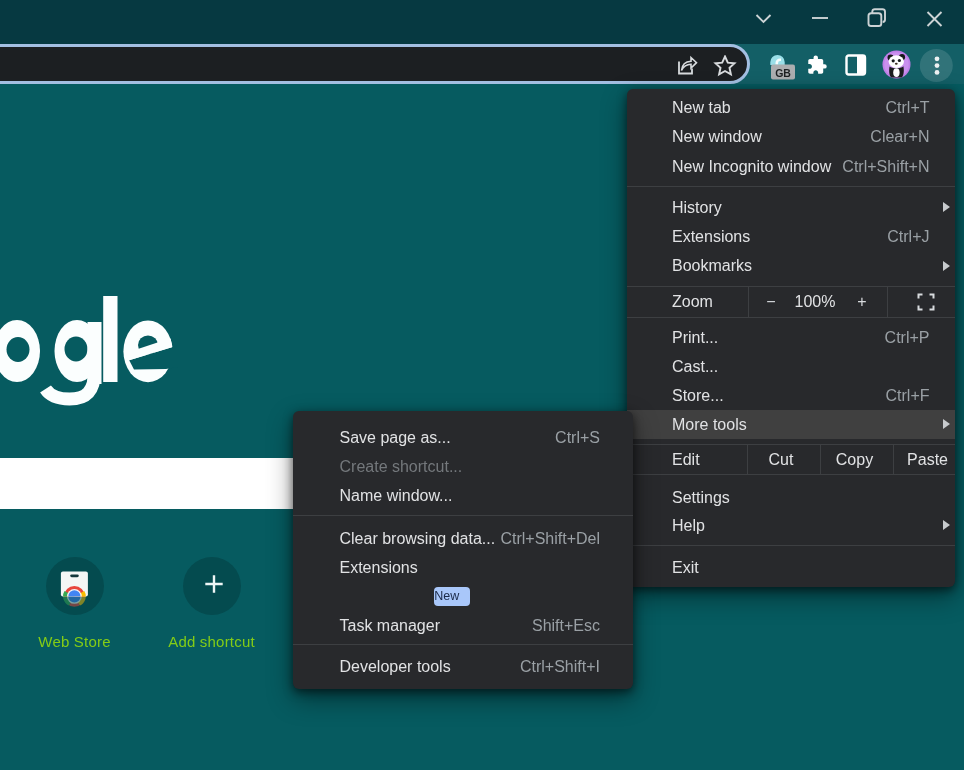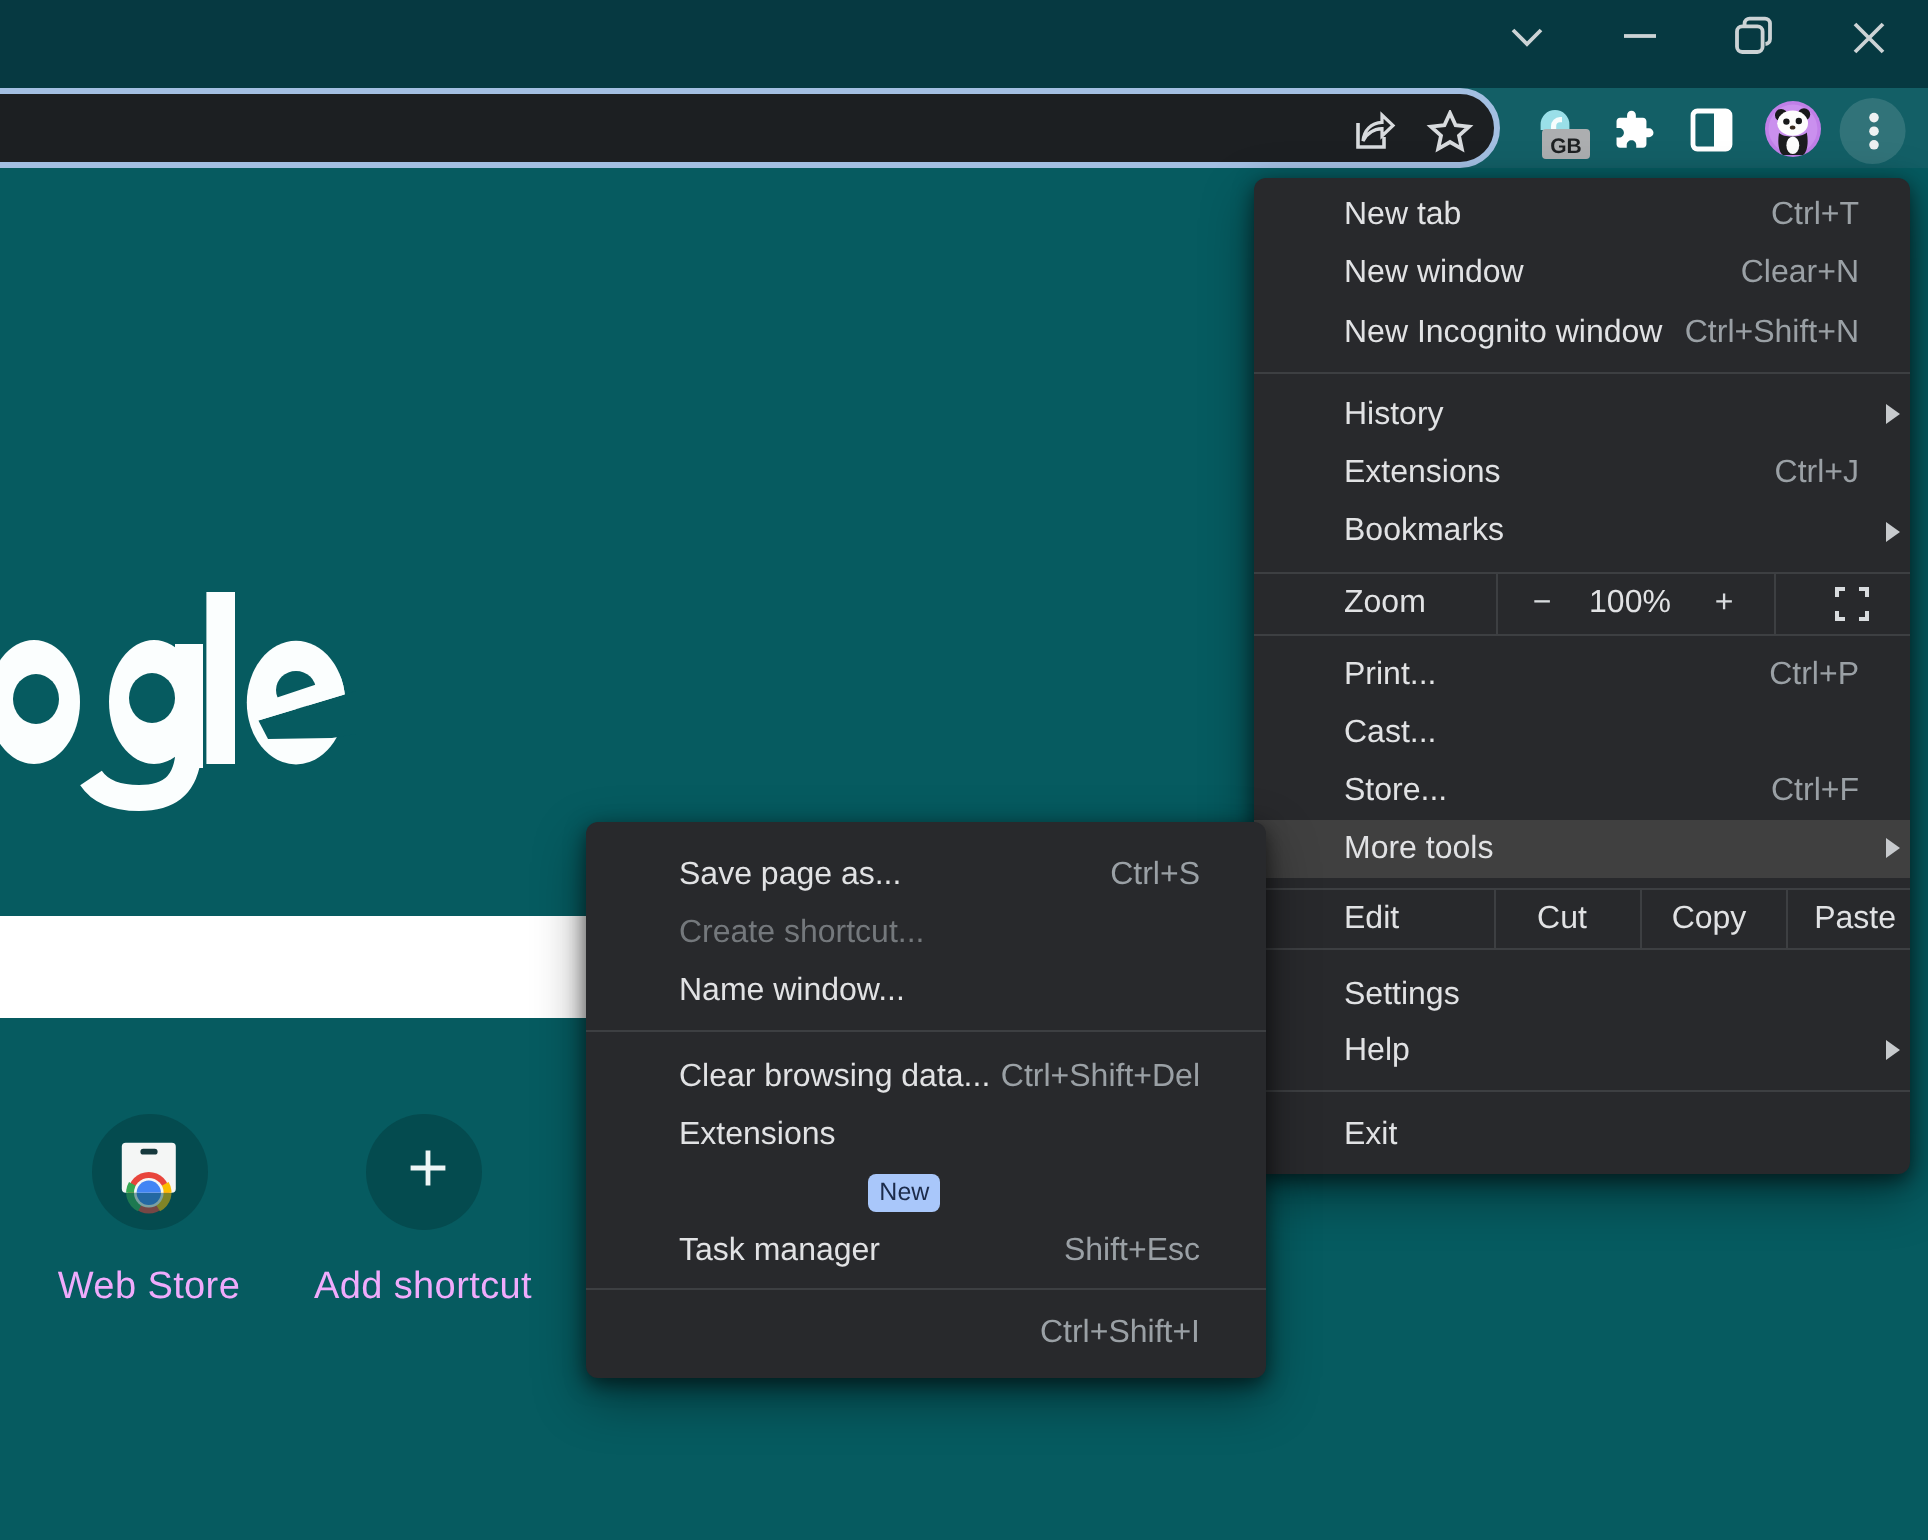--- a/index.html
+++ b/index.html
@@ -23,25 +23,25 @@
   #submenu .mi .lb{left:46.5px;}
   #submenu .mi .sc{right:33px;}
   .sep{position:absolute;left:0;width:100%;height:1px;background:#3d3f42;}
   .arr{position:absolute;right:5px;top:9.5px;width:0;height:0;
        border-left:7px solid #c7cacd;border-top:5px solid transparent;
        border-bottom:5px solid transparent;}
   .vdiv{position:absolute;width:1px;background:#3d3f42;}
   .hl{background:#404040;}
   .dis{color:#74787c;}
   .badge{position:absolute;background:#a9c7fa;color:#1c2b4a;border-radius:4px;
-         font-size:12.5px;line-height:18.5px;height:18.5px;text-align:center;}
+         font-size:12.5px;line-height:18.5px;height:18.5px;text-align:left;}
   
   #searchbar{left:0;top:458px;width:300px;height:50.5px;background:#ffffff;}
   .shortcut-circle{width:58px;height:58px;border-radius:50%;background:rgba(0,16,20,0.22);}
-  .sc-label{position:absolute;color:#f0abfc;font-size:19px;letter-spacing:0.2px;text-align:center;width:140px;}
+  .sc-label{position:absolute;color:#84cc16;font-size:15px;letter-spacing:0.2px;text-align:center;width:140px;}
 </style>
 </head>
 <body>
 <div class="abs" id="titlebar"></div>
 <div class="abs" id="toolbar"></div>
 
 <svg class="abs" style="left:745px;top:0;" width="219" height="44" viewBox="0 0 219 44">
   <g stroke="#ccd3d5" stroke-width="1.9" fill="none">
     <path d="M 11.5 15 L 18.5 22 L 25.5 15"></path>
     <path d="M 67 18 L 83 18"></path>
@@ -248,15 +248,16 @@
   <div class="mi" style="top:141.7px">
       <span class="lb">Extensions</span>
     </div>
   <div class="badge" style="left:141.2px;top:176.4px;width:36px;">New</div>
   <div class="mi" style="top:199.9px">
       <span class="lb">Task manager</span>
       <span class="sc">Shift+Esc</span>
     </div>
   <div class="sep" style="top:233.2px"></div>
   <div class="mi" style="top:241px">
+      <span class="lb">Developer tools</span>
       <span class="sc">Ctrl+Shift+I</span>
     </div>
 </div>
 
 </body></html>

